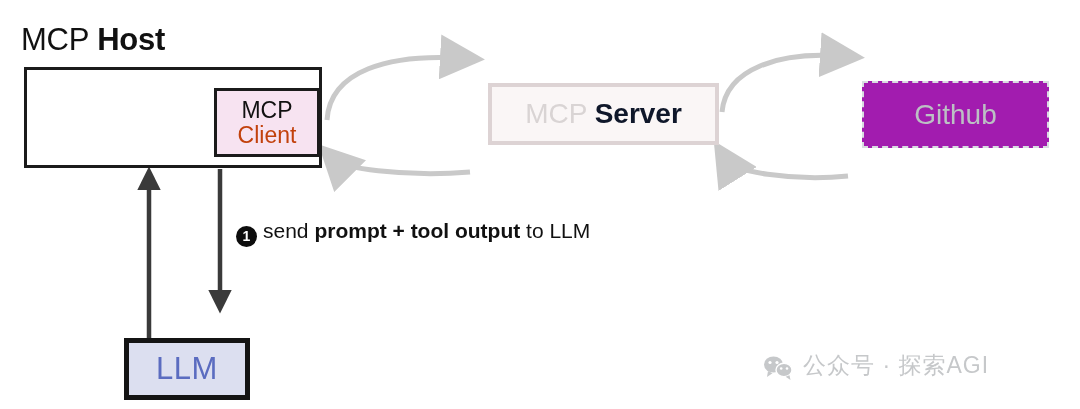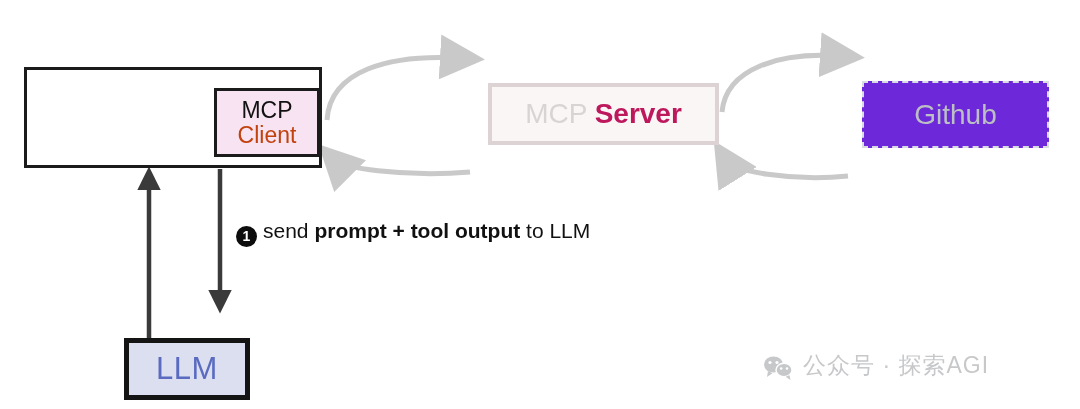--- a/index.html
+++ b/index.html
@@ -52,28 +52,28 @@
 
   
   #server-box {
     position: absolute; left: 488px; top: 83px;
     width: 231px; height: 62px;
     border: 4px solid #ddd3d4;
     background: #faf6f6;
     display: flex; align-items: center; justify-content: center;
   }
   #server-box .t { font-size: 28px; color: #d9d4d4; white-space: nowrap; }
-  #server-box .t .b { font-weight: bold; color: #be185d; }
+  #server-box .t .b { font-weight: bold; color: #0f172a; }
 
   
   #github-box {
     position: absolute; left: 862px; top: 81px;
     width: 187px; height: 67px;
     border: 2px dashed #d8dde1;
-    background: #6d28d9;
+    background: #a21caf;
     display: flex; align-items: center; justify-content: center;
   }
   #github-box .t { font-size: 28px; color: #bcc0c4; }
 
   
   #llm-box {
     position: absolute; left: 124px; top: 338px;
     width: 126px; height: 62px;
     border: 5px solid #141414;
     background: #dcdff0;
@@ -133,20 +133,21 @@
 
     <path d="M 722,112 C 726,68 780,52 840,56" fill="none" stroke="#c9c9c9" stroke-width="5" marker-end="url(#grey-head)"></path>
 
     <path d="M 848,176 C 790,182 732,170 727,162" fill="none" stroke="#c9c9c9" stroke-width="5" marker-end="url(#grey-head)"></path>
 
     <path d="M 220,169 L 220,300" fill="none" stroke="#3a3a3a" stroke-width="4.5" marker-end="url(#blk-head)"></path>
 
     <path d="M 149,338 L 149,180" fill="none" stroke="#3a3a3a" stroke-width="4.5" marker-end="url(#blk-head)"></path>
   </svg>
 
+  <div id="host-title"><span>MCP </span><span class="b">Host</span></div>
 
   <div id="host-box"></div>
 
   <div id="client-box">
     <span class="l1">MCP</span>
     <span class="l2">Client</span>
   </div>
 
   <div id="server-box">
     <span class="t"><span>MCP </span><span class="b">Server</span></span>

